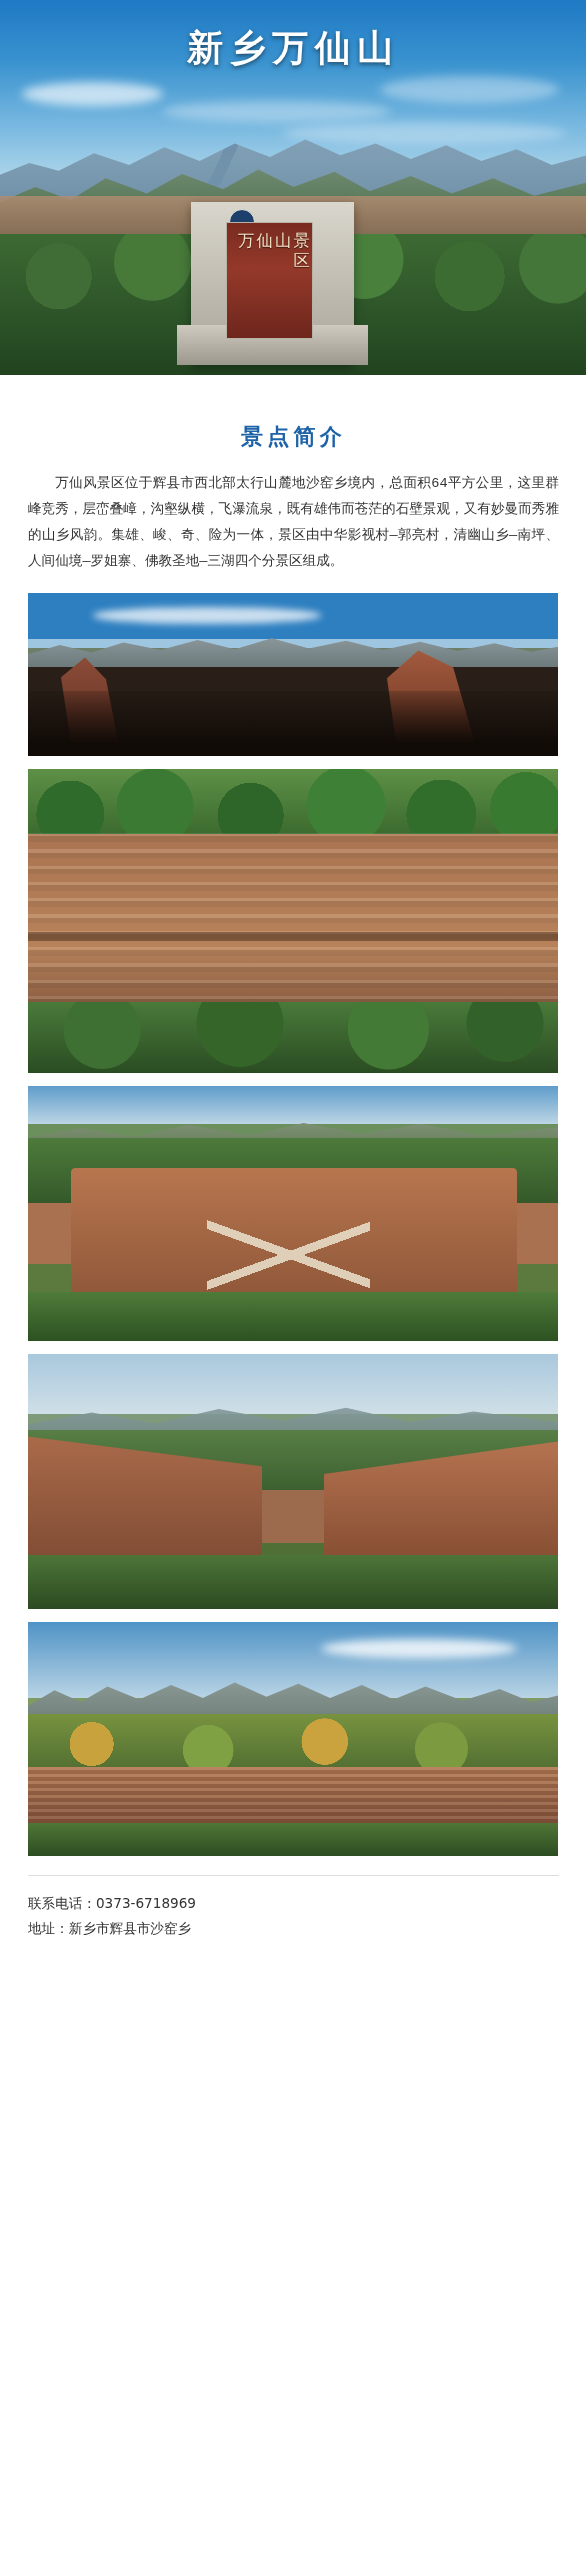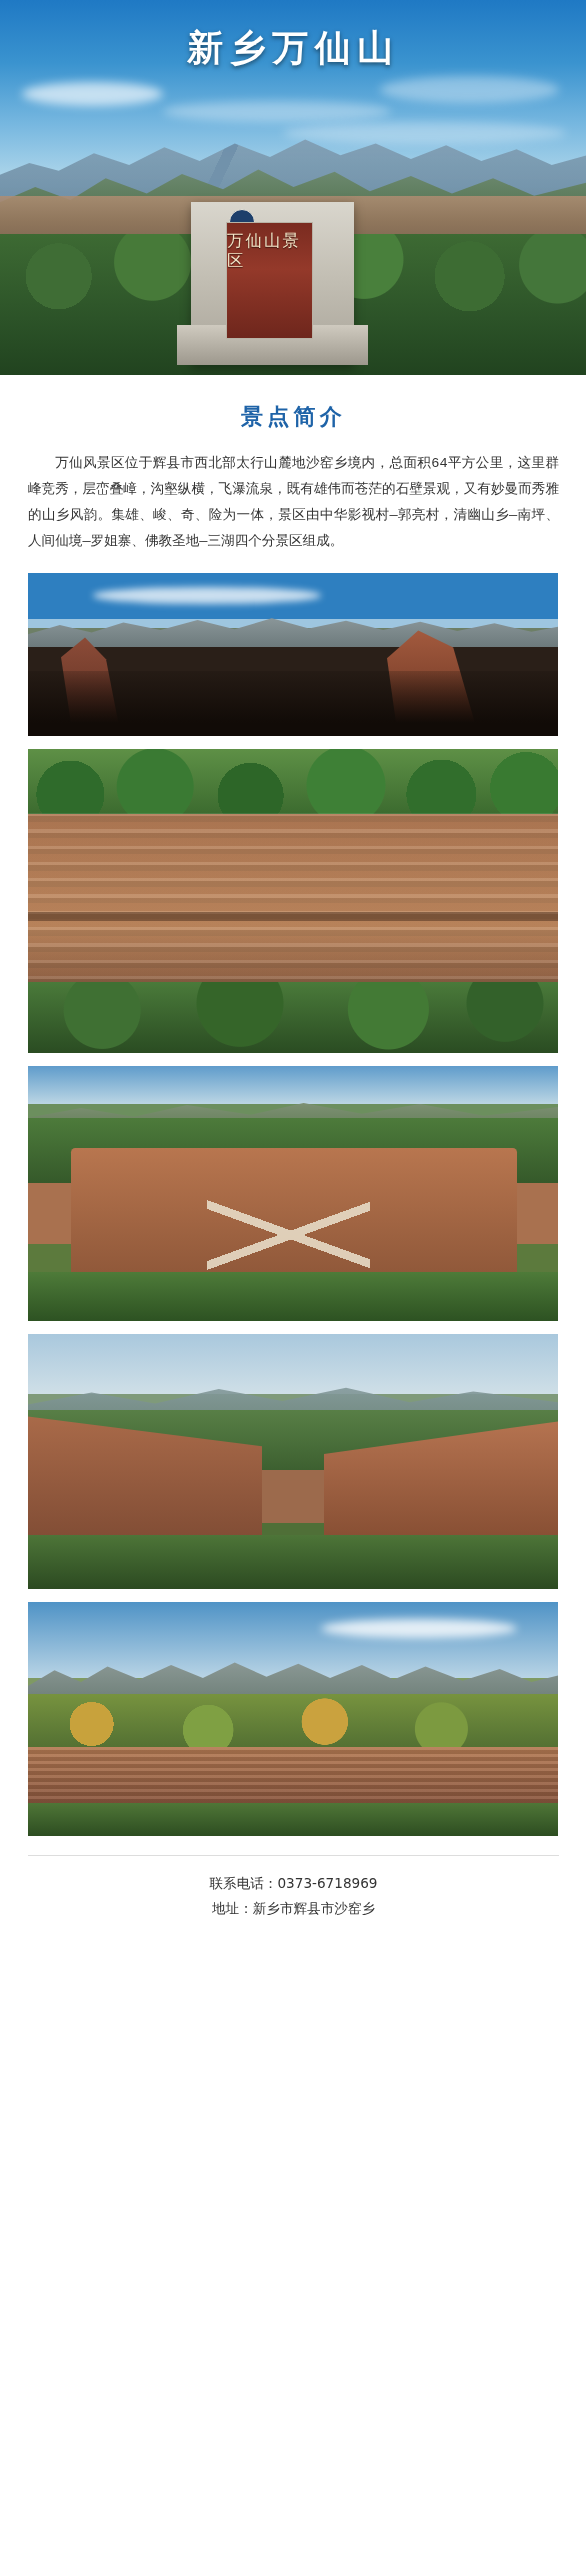--- a/index.html
+++ b/index.html
@@ -88,21 +88,21 @@
     position: absolute; left: -14px; top: 123px; width: 191px; height: 40px;
     background: linear-gradient(to bottom, #cfcabf, #9d988d);
   }
   .monument-stone {
     position: absolute; left: 35px; top: 19.6px; width: 85px; height: 115px;
     background: linear-gradient(to bottom, #7a2b20 0%, #94392a 40%, #6e261c 100%);
     border: 1.6px solid #b9b3a6;
   }
   .monument-title {
     position: absolute; left: 0; right: 0; top: 8.7px;
-    text-align: left;
+    text-align: right;
     color: #f3e6c8;
     font-size: 16.3px;
     letter-spacing: 2.2px;
     line-height: 19.6px;
     font-family: "DejaVu Sans", sans-serif;
     text-shadow: 0 0.5px 1.1px rgba(0,0,0,.6);
   }
   .monument-seal {
     position: absolute; left: 38px; top: 6.5px; width: 24px; height: 24px;
     border-radius: 50%;
@@ -128,20 +128,21 @@
     font-size: 36px;
     font-weight: bold;
     letter-spacing: 6.5px;
     font-family: "DejaVu Sans", sans-serif;
     text-shadow: 0 1.6px 4.3px rgba(0,0,0,.5);
   }
 
   
   .content {
     padding: 22px 28px 0 28px;
+    margin-top: 20px;
   }
   .section-title {
     text-align: center;
     color: #1e63a8;
     font-size: 22px;
     font-weight: bold;
     letter-spacing: 4.3px;
     margin: 5.4px 0 18.5px 0;
     font-family: "DejaVu Sans", sans-serif;
   }
@@ -294,21 +295,20 @@
     background-image: repeating-linear-gradient(to bottom, rgba(255,255,255,.08) 0 2.7px, rgba(0,0,0,.12) 2.7px 7px),
       linear-gradient(to bottom, #b47a53, #83503a); }
   .photo5 .p5-foot { position:absolute; left:0; bottom:0; width:530px; height:33px;
     background: linear-gradient(to bottom, #4f7637, #2d4d21); }
 
   
   .footer {
     margin-top: 18.5px;
     padding: 15px 0 22px 0;
     border-top: 1.1px solid #dddddd;
-    text-align: center;
   }
   .footer-line {
     color: #333333;
     font-size: 13.6px;
     line-height: 25px;
     font-family: "DejaVu Sans", sans-serif;
   }
 </style>
 </head>
 <body>

